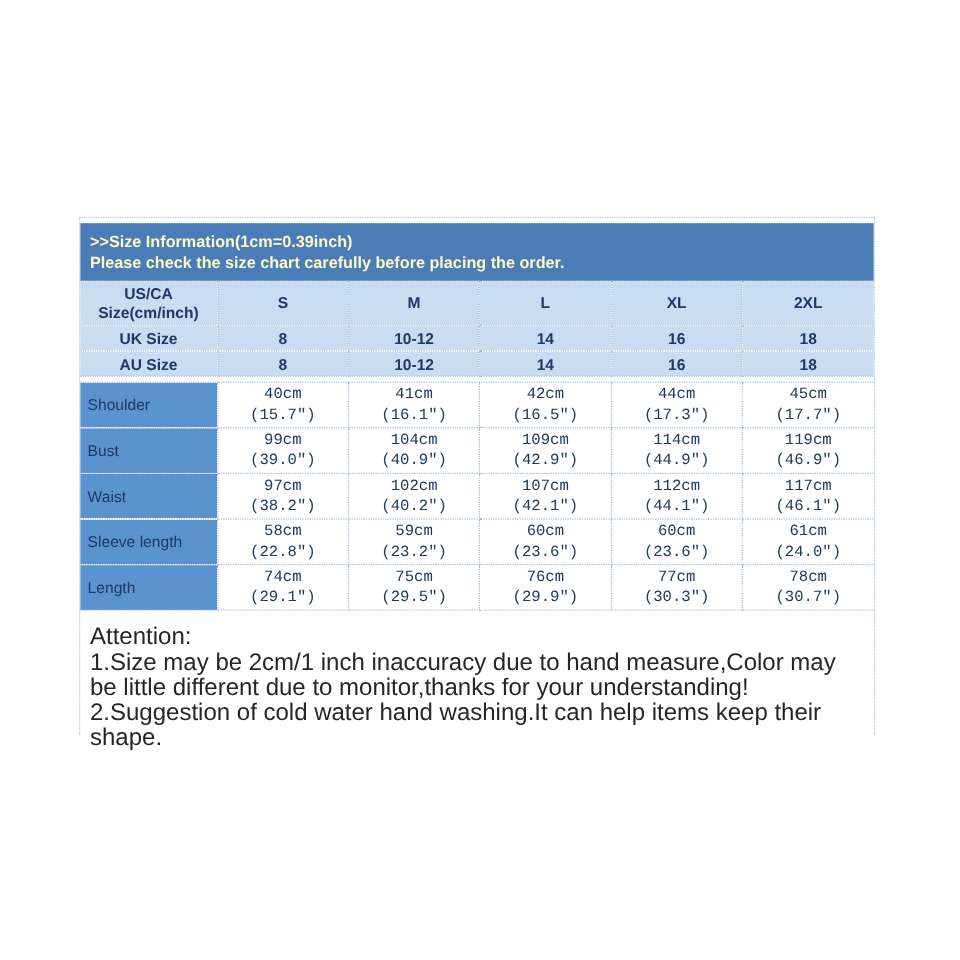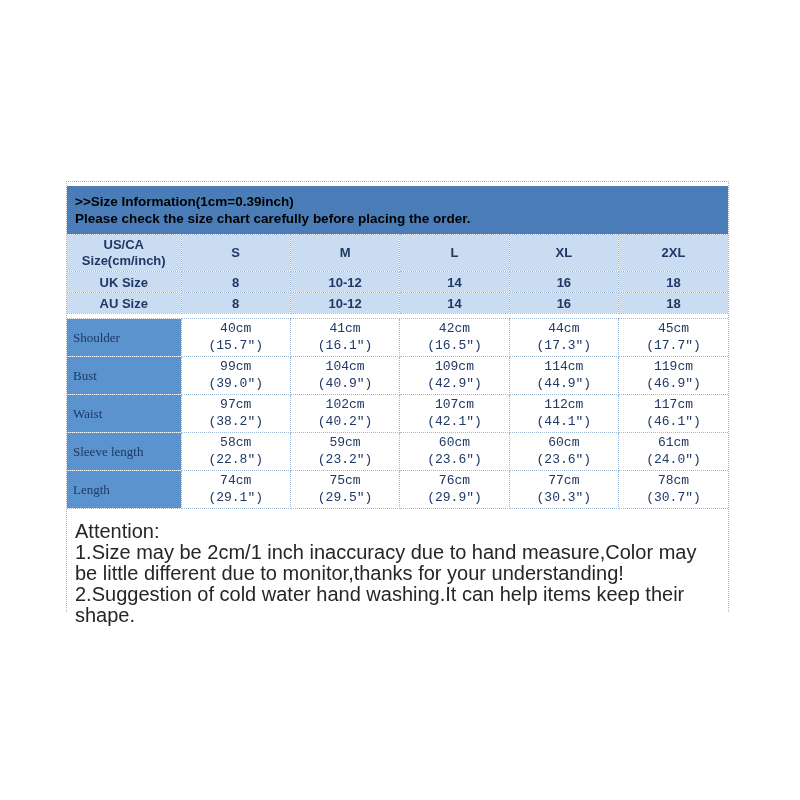--- a/index.html
+++ b/index.html
@@ -14,21 +14,21 @@
     position:absolute;
     left:66px;top:181px;
     width:663px;height:431px;
     border:1px dotted #9fb9d9;
     background:#ffffff;
     box-sizing:border-box;
   }
   .top-gap{height:4px;background:#ffffff;}
   .title-band{
     background:#4a7db8;
-    color:#000000;
+    color:#fef9c3;
     font-weight:bold;
     font-size:13.5px;
     line-height:17px;
     padding:7px 8px;
   }
   .title-band .band-line{display:block;white-space:nowrap;}
   table.size-table{
     width:100%;
     border-collapse:collapse;
     table-layout:fixed;
@@ -62,21 +62,20 @@
     border-left:none;border-right:none;
     padding:0;
   }
   tr.meas-row td{height:37px;}
   td.mlabel{
     background:#5b93cf;
     color:#17375d;
     text-align:left !important;
     font-weight:normal;
     padding-left:6px !important;
-    font-family:Liberation Serif, serif;
   }
   td.mval{background:#ffffff;color:#3f3f3f;}
   td.mval span{display:block;line-height:16.5px;font-family:Liberation Mono, monospace;}
   .attention{
     box-sizing:border-box;
     height:106px;
     background:#ffffff;
     color:#262626;
     font-size:20px;
     line-height:21px;

